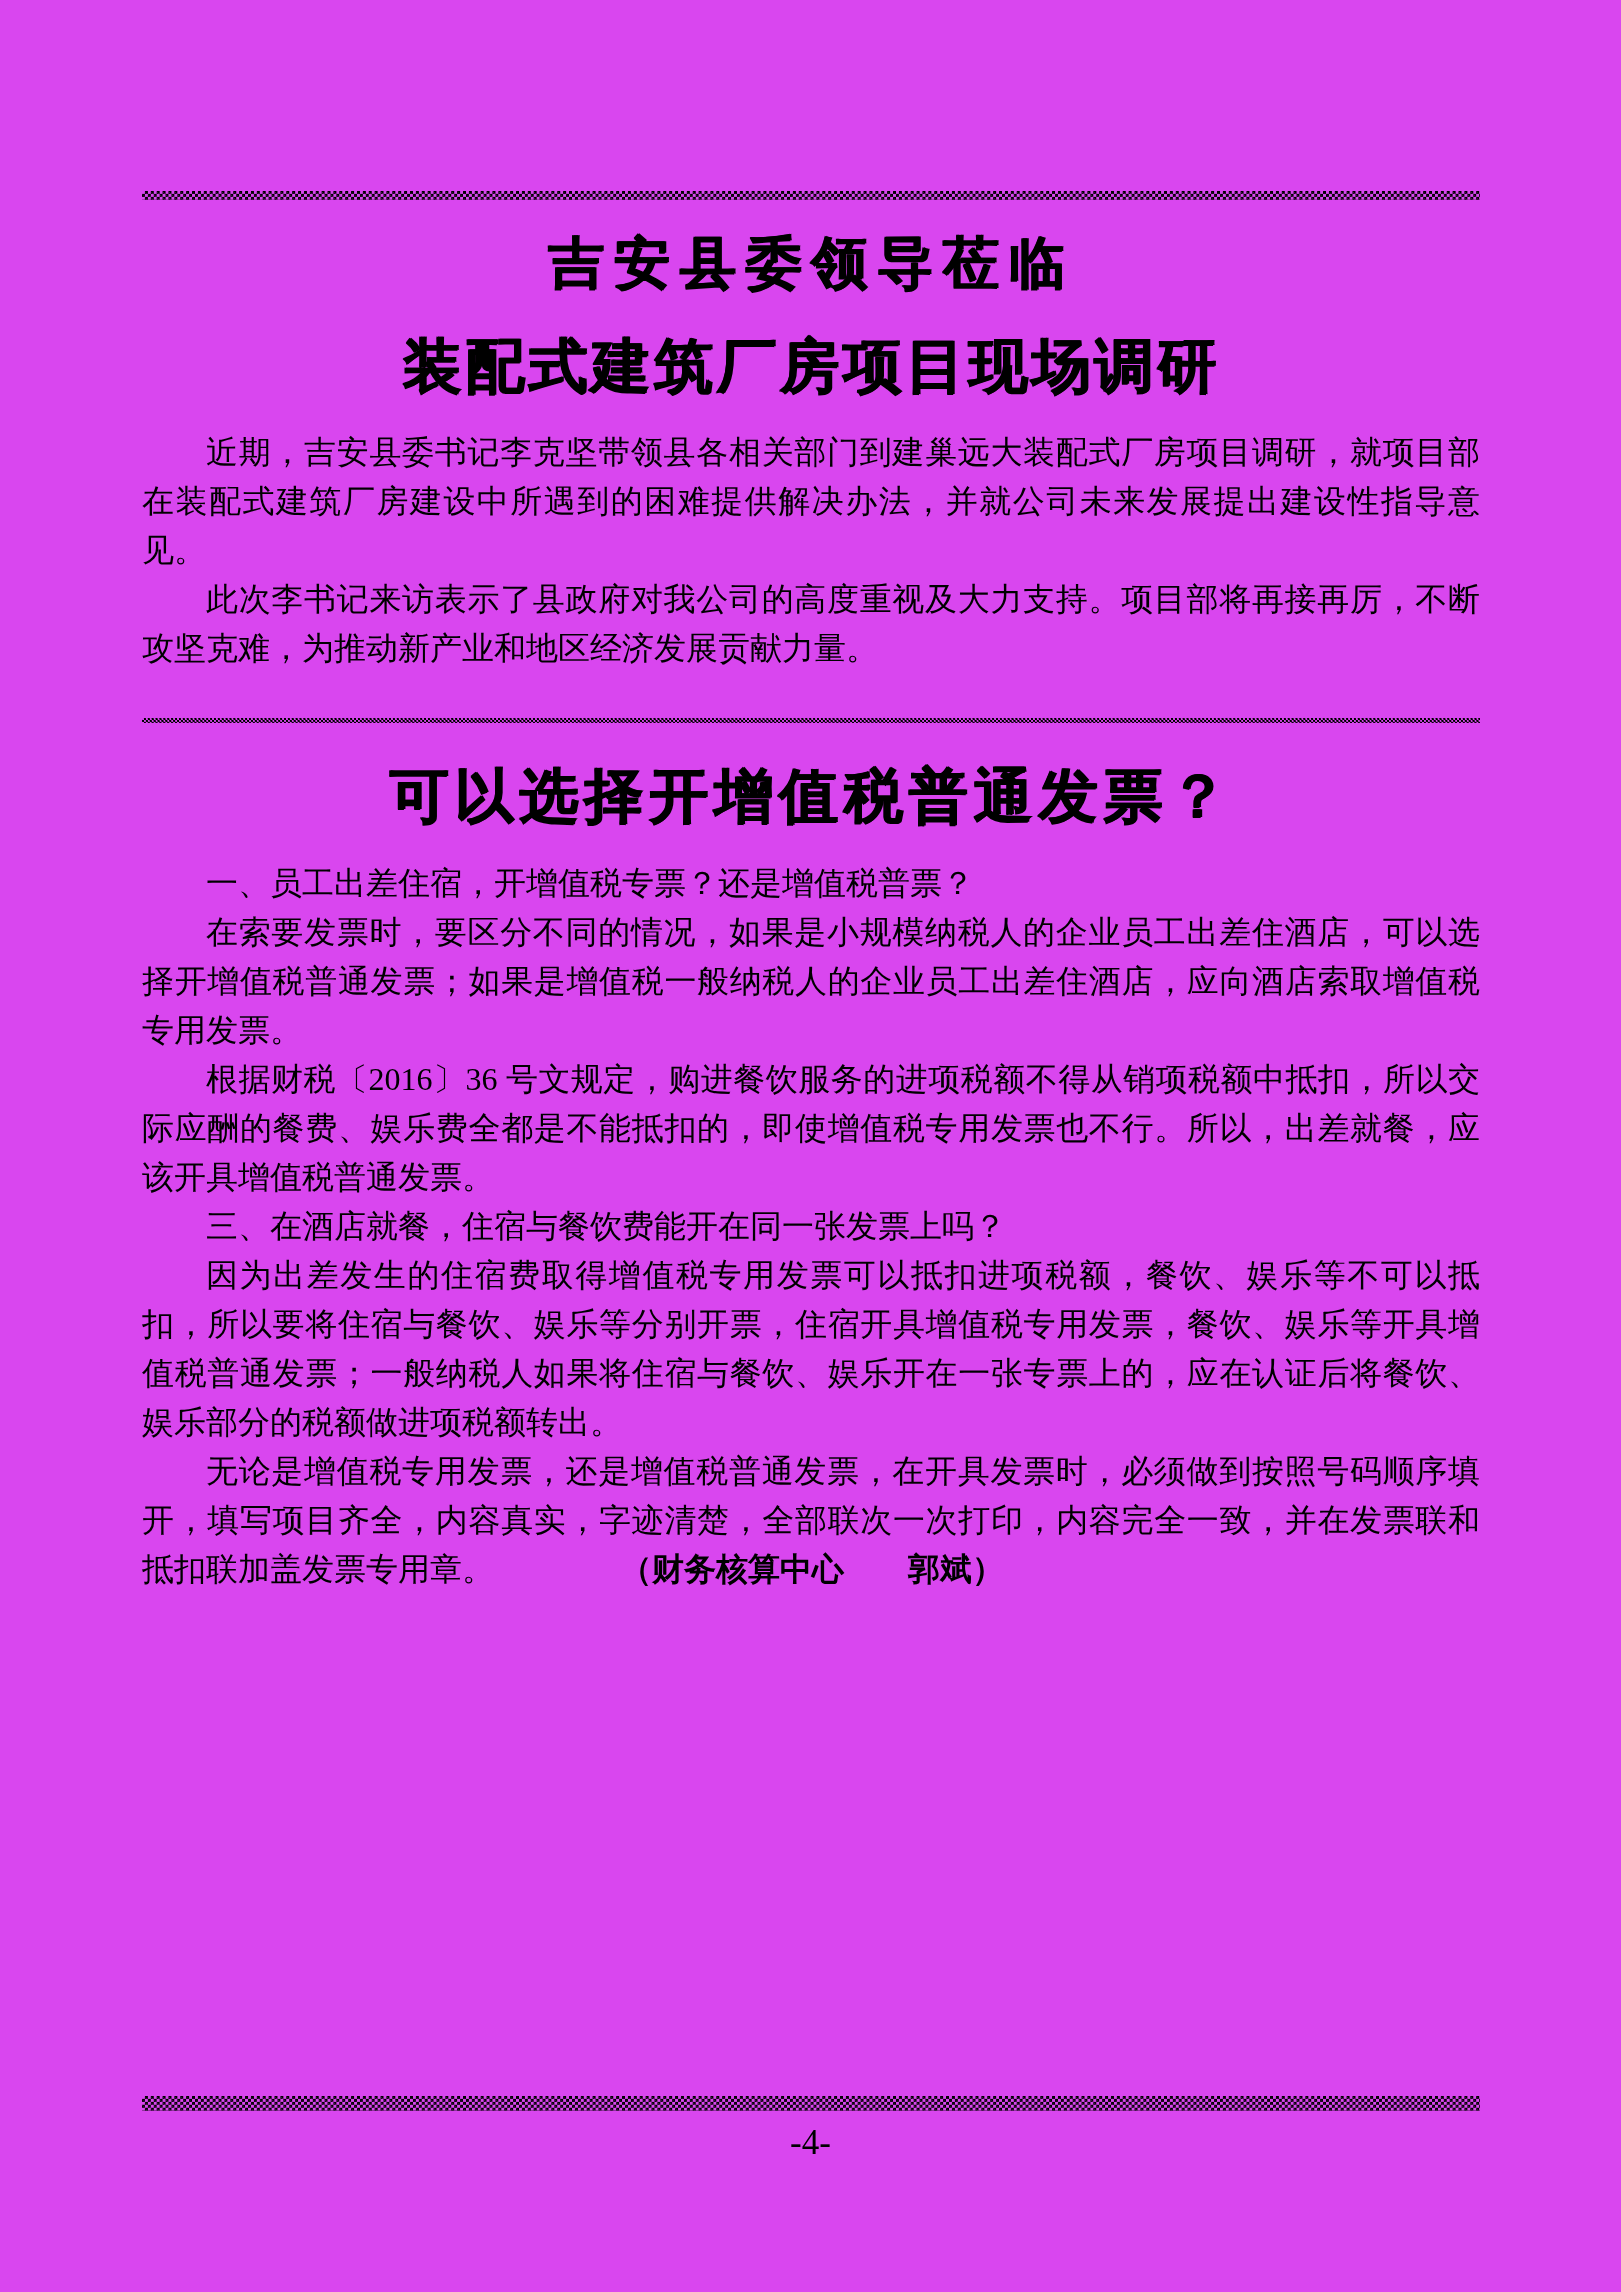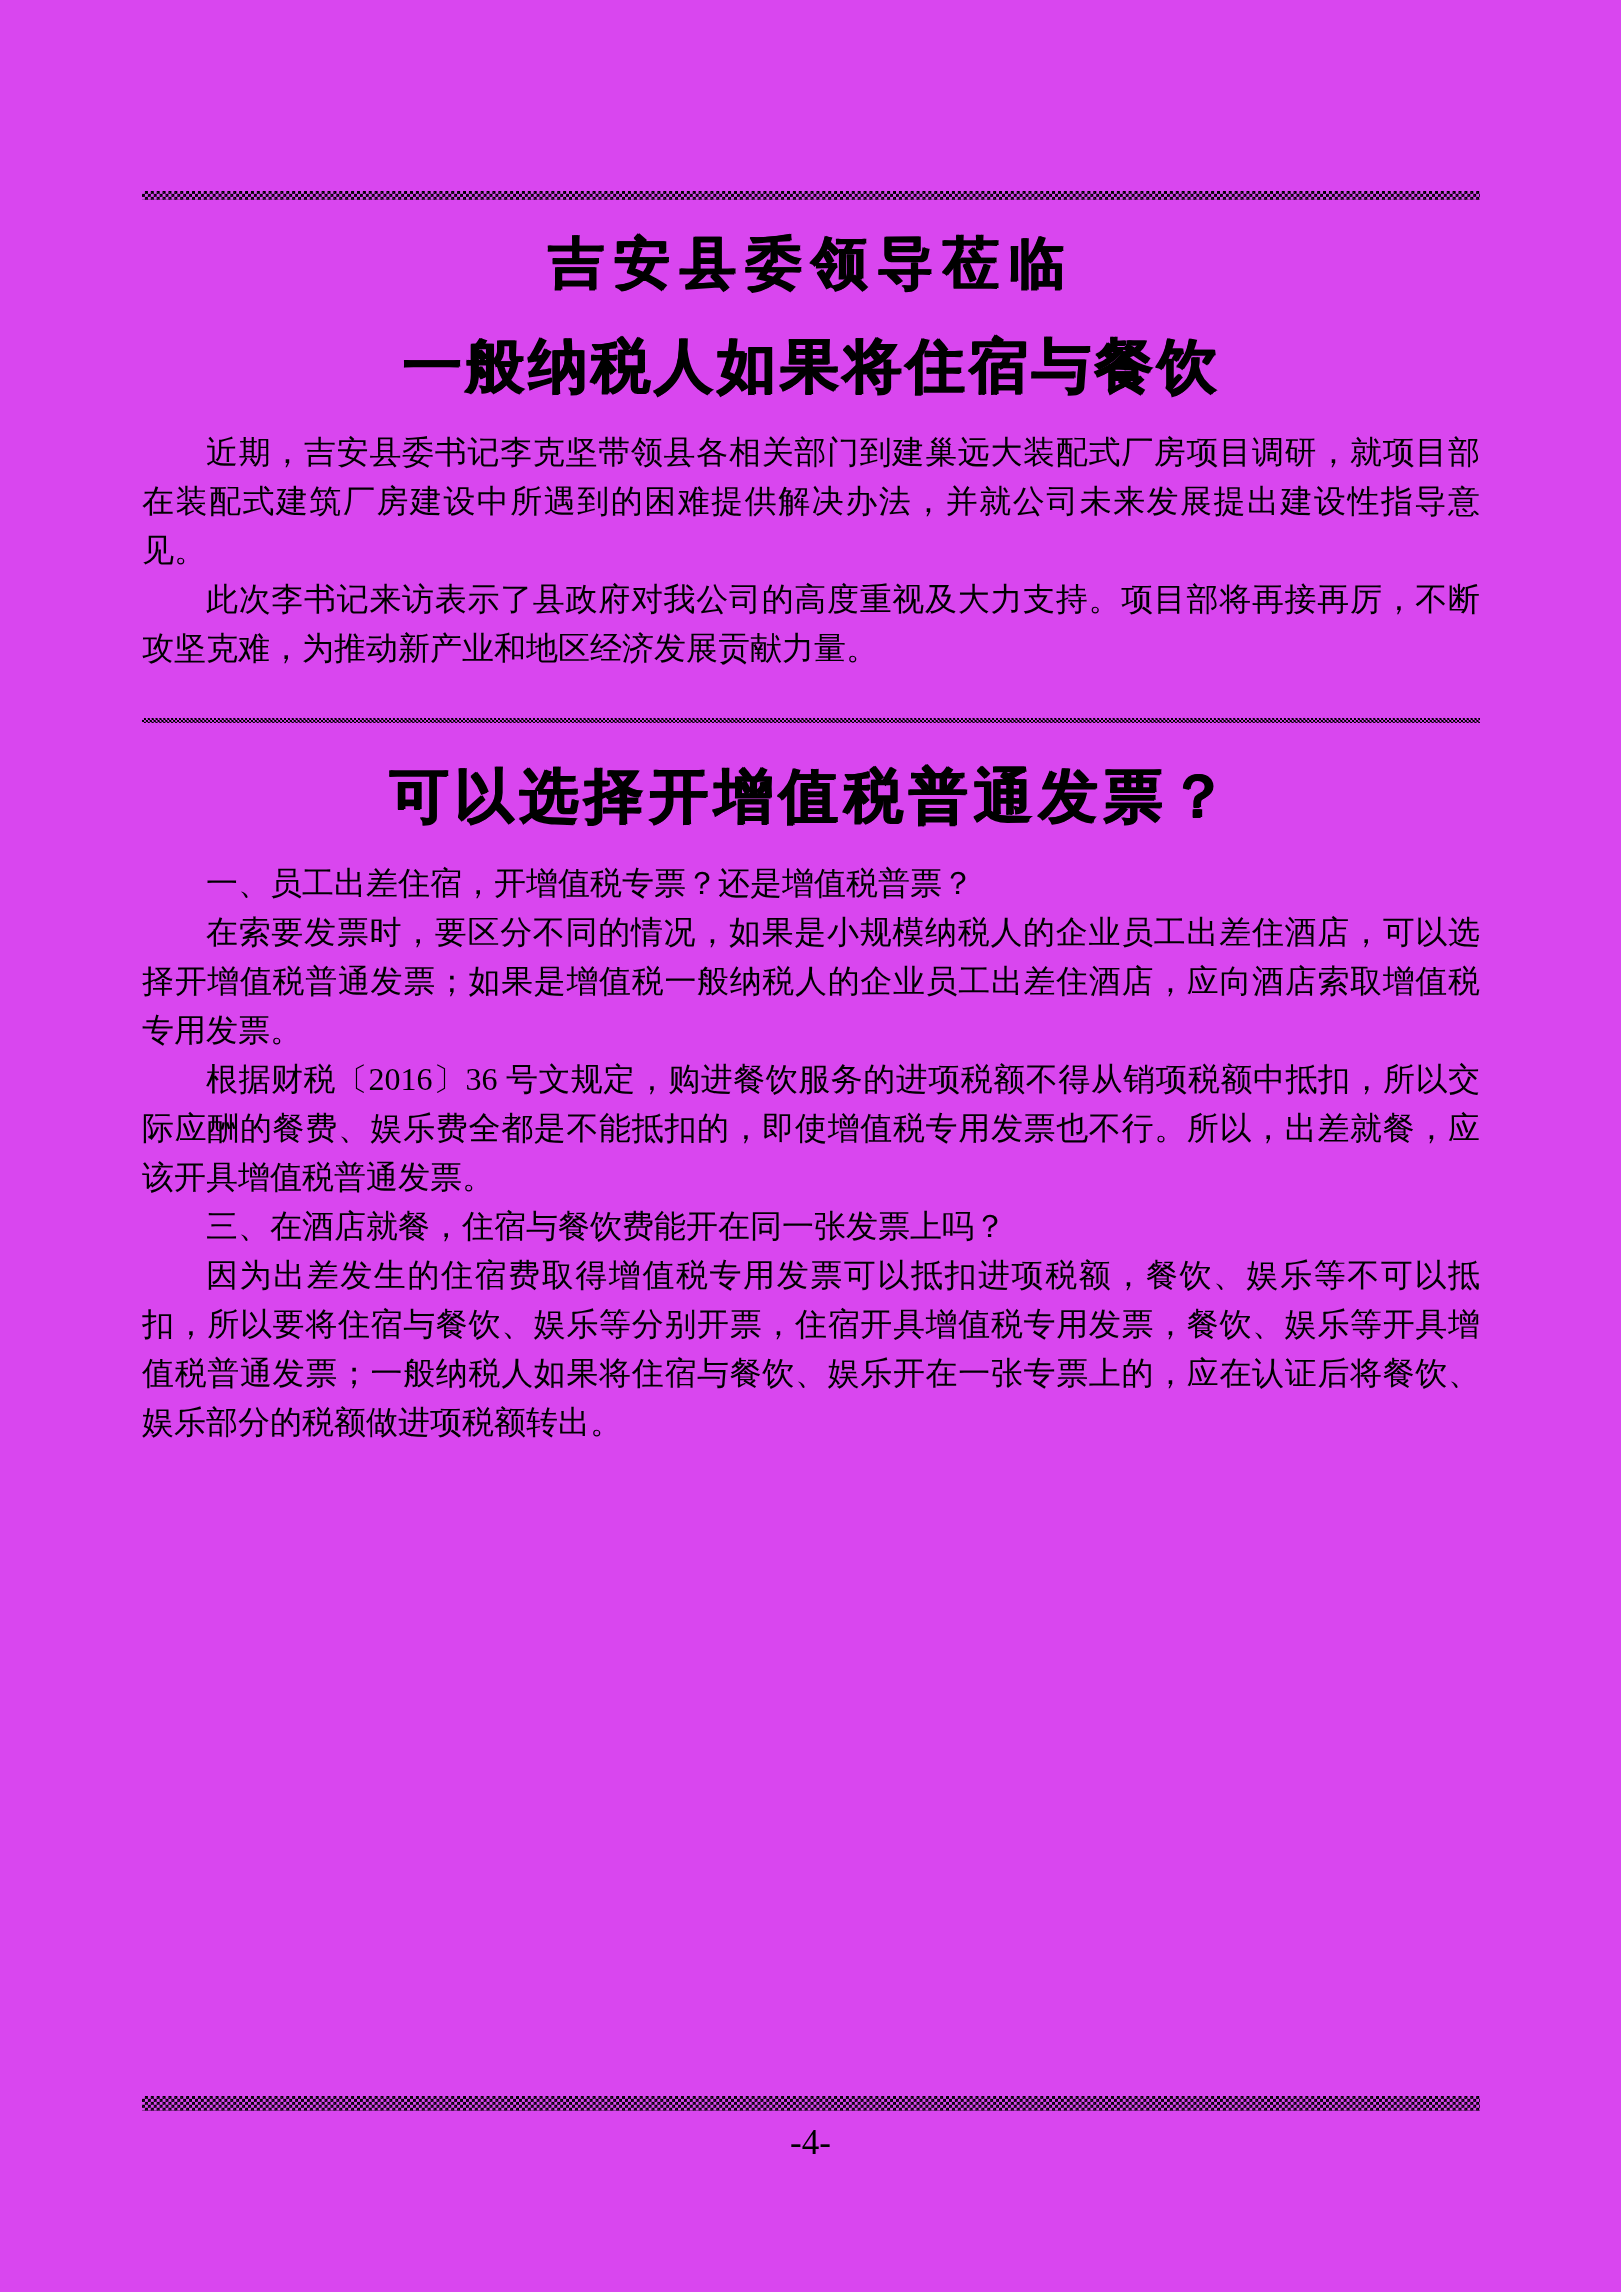--- a/index.html
+++ b/index.html
@@ -94,37 +94,41 @@
 <body>
 
 <div class="page">
 
   <div class="rule rule-top"></div>
 
   <div class="content">
 
     <article>
       <h1 class="title-cal t1">吉安县委领导莅临</h1>
-      <h1 class="title-cal t2">一般纳税人如果将住宿与餐饮</h1>
+      <h1 class="title-cal t2">装配式建筑厂房项目现场调研</h1>
       <div class="body-text">
         <p>近期，吉安县委书记李克坚带领县各相关部门到建巢远大装配式厂房项目调研，就项目部在装配式建筑厂房建设中所遇到的困难提供解决办法，并就公司未来发展提出建设性指导意见。</p>
         <p>此次李书记来访表示了县政府对我公司的高度重视及大力支持。项目部将再接再厉，不断攻坚克难，为推动新产业和地区经济发展贡献力量。</p>
       </div>
     </article>
 
     <div class="rule rule-mid"></div>
 
     <article>
       <h1 class="title-cal t3">可以选择开增值税普通发票？</h1>
       <div class="body-text">
         <p>一、员工出差住宿，开增值税专票？还是增值税普票？</p>
         <p>在索要发票时，要区分不同的情况，如果是小规模纳税人的企业员工出差住酒店，可以选择开增值税普通发票；如果是增值税一般纳税人的企业员工出差住酒店，应向酒店索取增值税专用发票。</p>
         <p>根据财税〔2016〕36 号文规定，购进餐饮服务的进项税额不得从销项税额中抵扣，所以交际应酬的餐费、娱乐费全都是不能抵扣的，即使增值税专用发票也不行。所以，出差就餐，应该开具增值税普通发票。</p>
         <p>三、在酒店就餐，住宿与餐饮费能开在同一张发票上吗？</p>
         <p>因为出差发生的住宿费取得增值税专用发票可以抵扣进项税额，餐饮、娱乐等不可以抵扣，所以要将住宿与餐饮、娱乐等分别开票，住宿开具增值税专用发票，餐饮、娱乐等开具增值税普通发票；一般纳税人如果将住宿与餐饮、娱乐开在一张专票上的，应在认证后将餐饮、娱乐部分的税额做进项税额转出。</p>
+        <p>
+          <span>无论是增值税专用发票，还是增值税普通发票，在开具发票时，必须做到按照号码顺序填开，填写项目齐全，内容真实，字迹清楚，全部联次一次打印，内容完全一致，并在发票联和抵扣联加盖发票专用章。</span>
+          <span class="sig-inline">（财务核算中心　　郭斌）</span>
+        </p>
       </div>
     </article>
 
   </div>
 
   <div class="rule rule-bottom"></div>
 
   <div class="page-number">-4-</div>
 
 </div>

